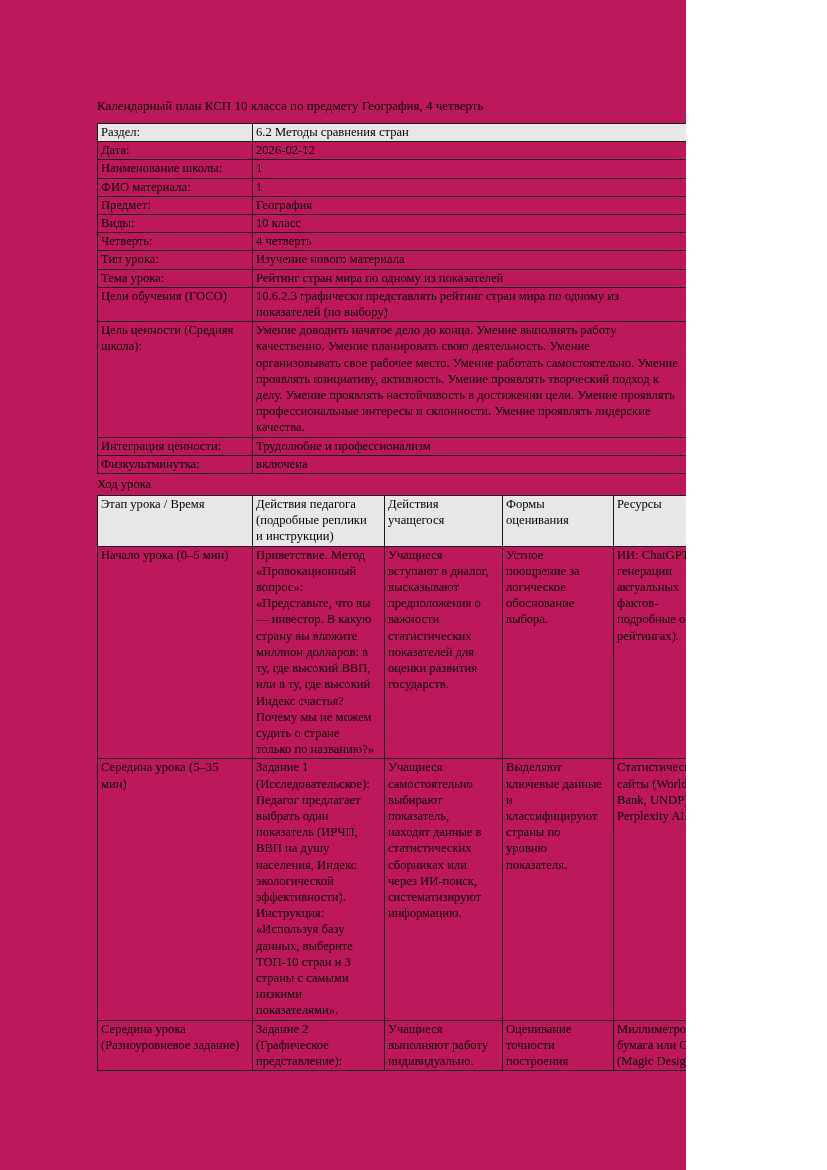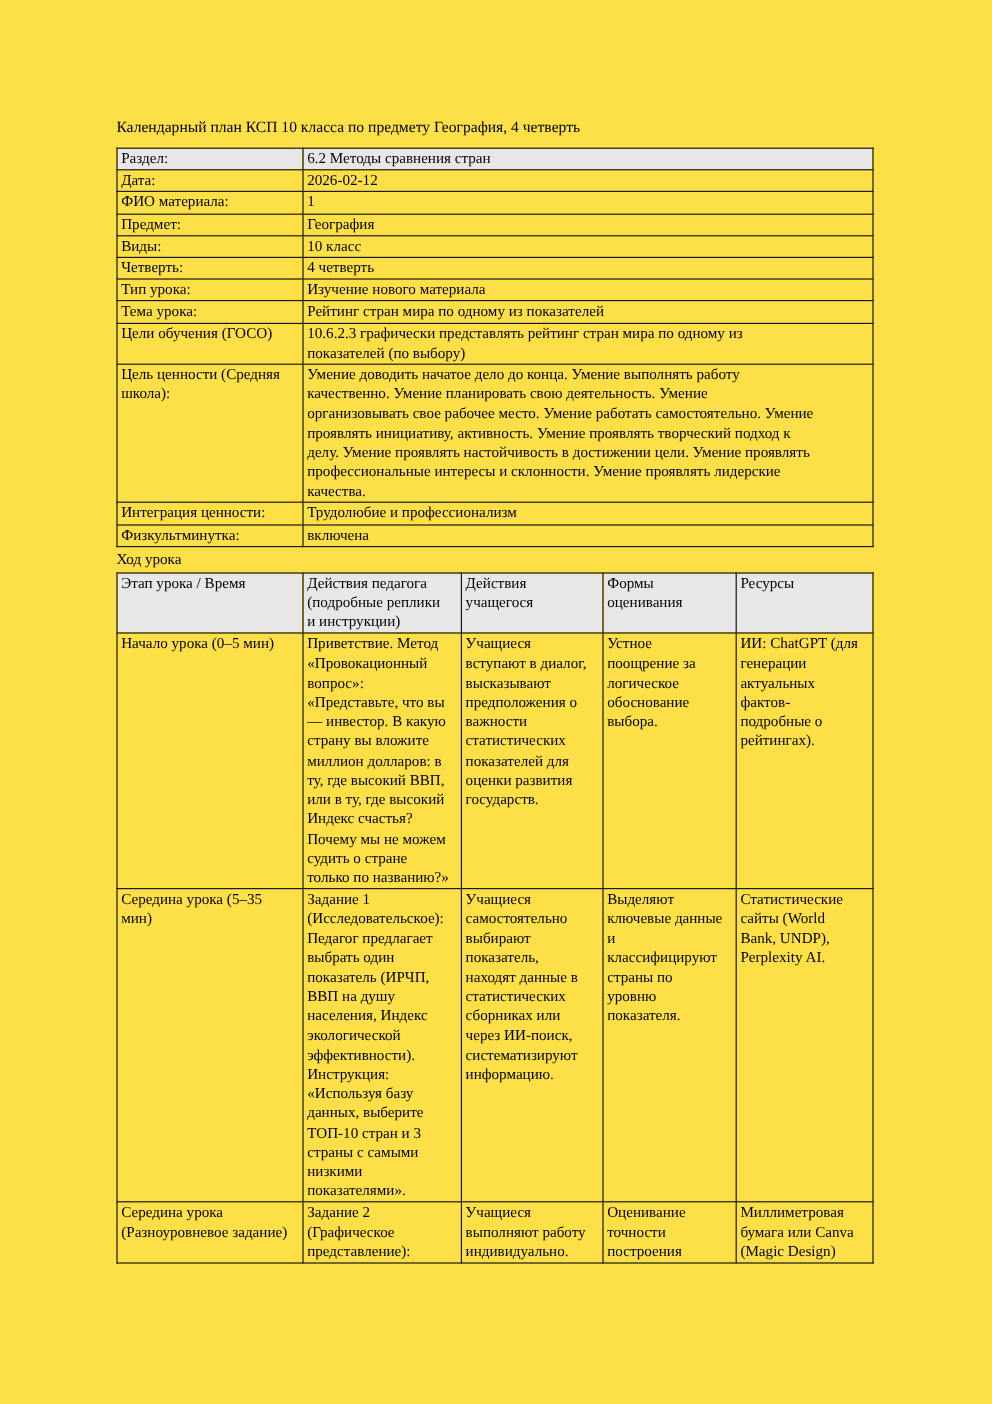--- a/index.html
+++ b/index.html
@@ -1,21 +1,21 @@
 <!DOCTYPE html>
 <html><head>
 <meta charset="utf-8">
 <style>
   html, body { margin:0; padding:0; }
   body {
     width:827px; height:1170px; background:#ffffff; color:#000;
     font-family:"Liberation Serif", serif;
     -webkit-font-smoothing:antialiased;
   }
-  .page { position:relative; width:827px; height:1170px; overflow:hidden; background:#fde047; }
+  .page { position:relative; width:686px; height:1170px; overflow:hidden; background:#be185d; }
   .content { position:absolute; left:97px; top:98px; width:630px; }
   .doc-title { margin:0 0 9px 0; font-size:13px; line-height:16px; white-space:nowrap; }
   .section-heading { margin:2px 0 3px 0; font-size:12.6px; line-height:16px; }
   table {
     border-collapse:collapse; table-layout:fixed; width:630px;
     font-size:12.6px; line-height:16.2px;border-radius:14px;
   }
   td, th {
     border:1px solid #1a1a1a; vertical-align:top; text-align:left;
     padding:0 2px 1px 3px; font-weight:normal;
@@ -44,20 +44,24 @@
           <col class="c-value">
         </colgroup>
       <tbody>
         <tr class="shade">
           <td>Раздел:</td>
           <td>6.2 Методы сравнения стран</td>
         </tr>
         <tr>
           <td>Дата:</td>
           <td>2026-02-12</td>
+        </tr>
+        <tr>
+          <td>Наименование школы:</td>
+          <td>1</td>
         </tr>
         <tr>
           <td>ФИО материала:</td>
           <td>1</td>
         </tr>
         <tr>
           <td>Предмет:</td>
           <td>География</td>
         </tr>
         <tr>

